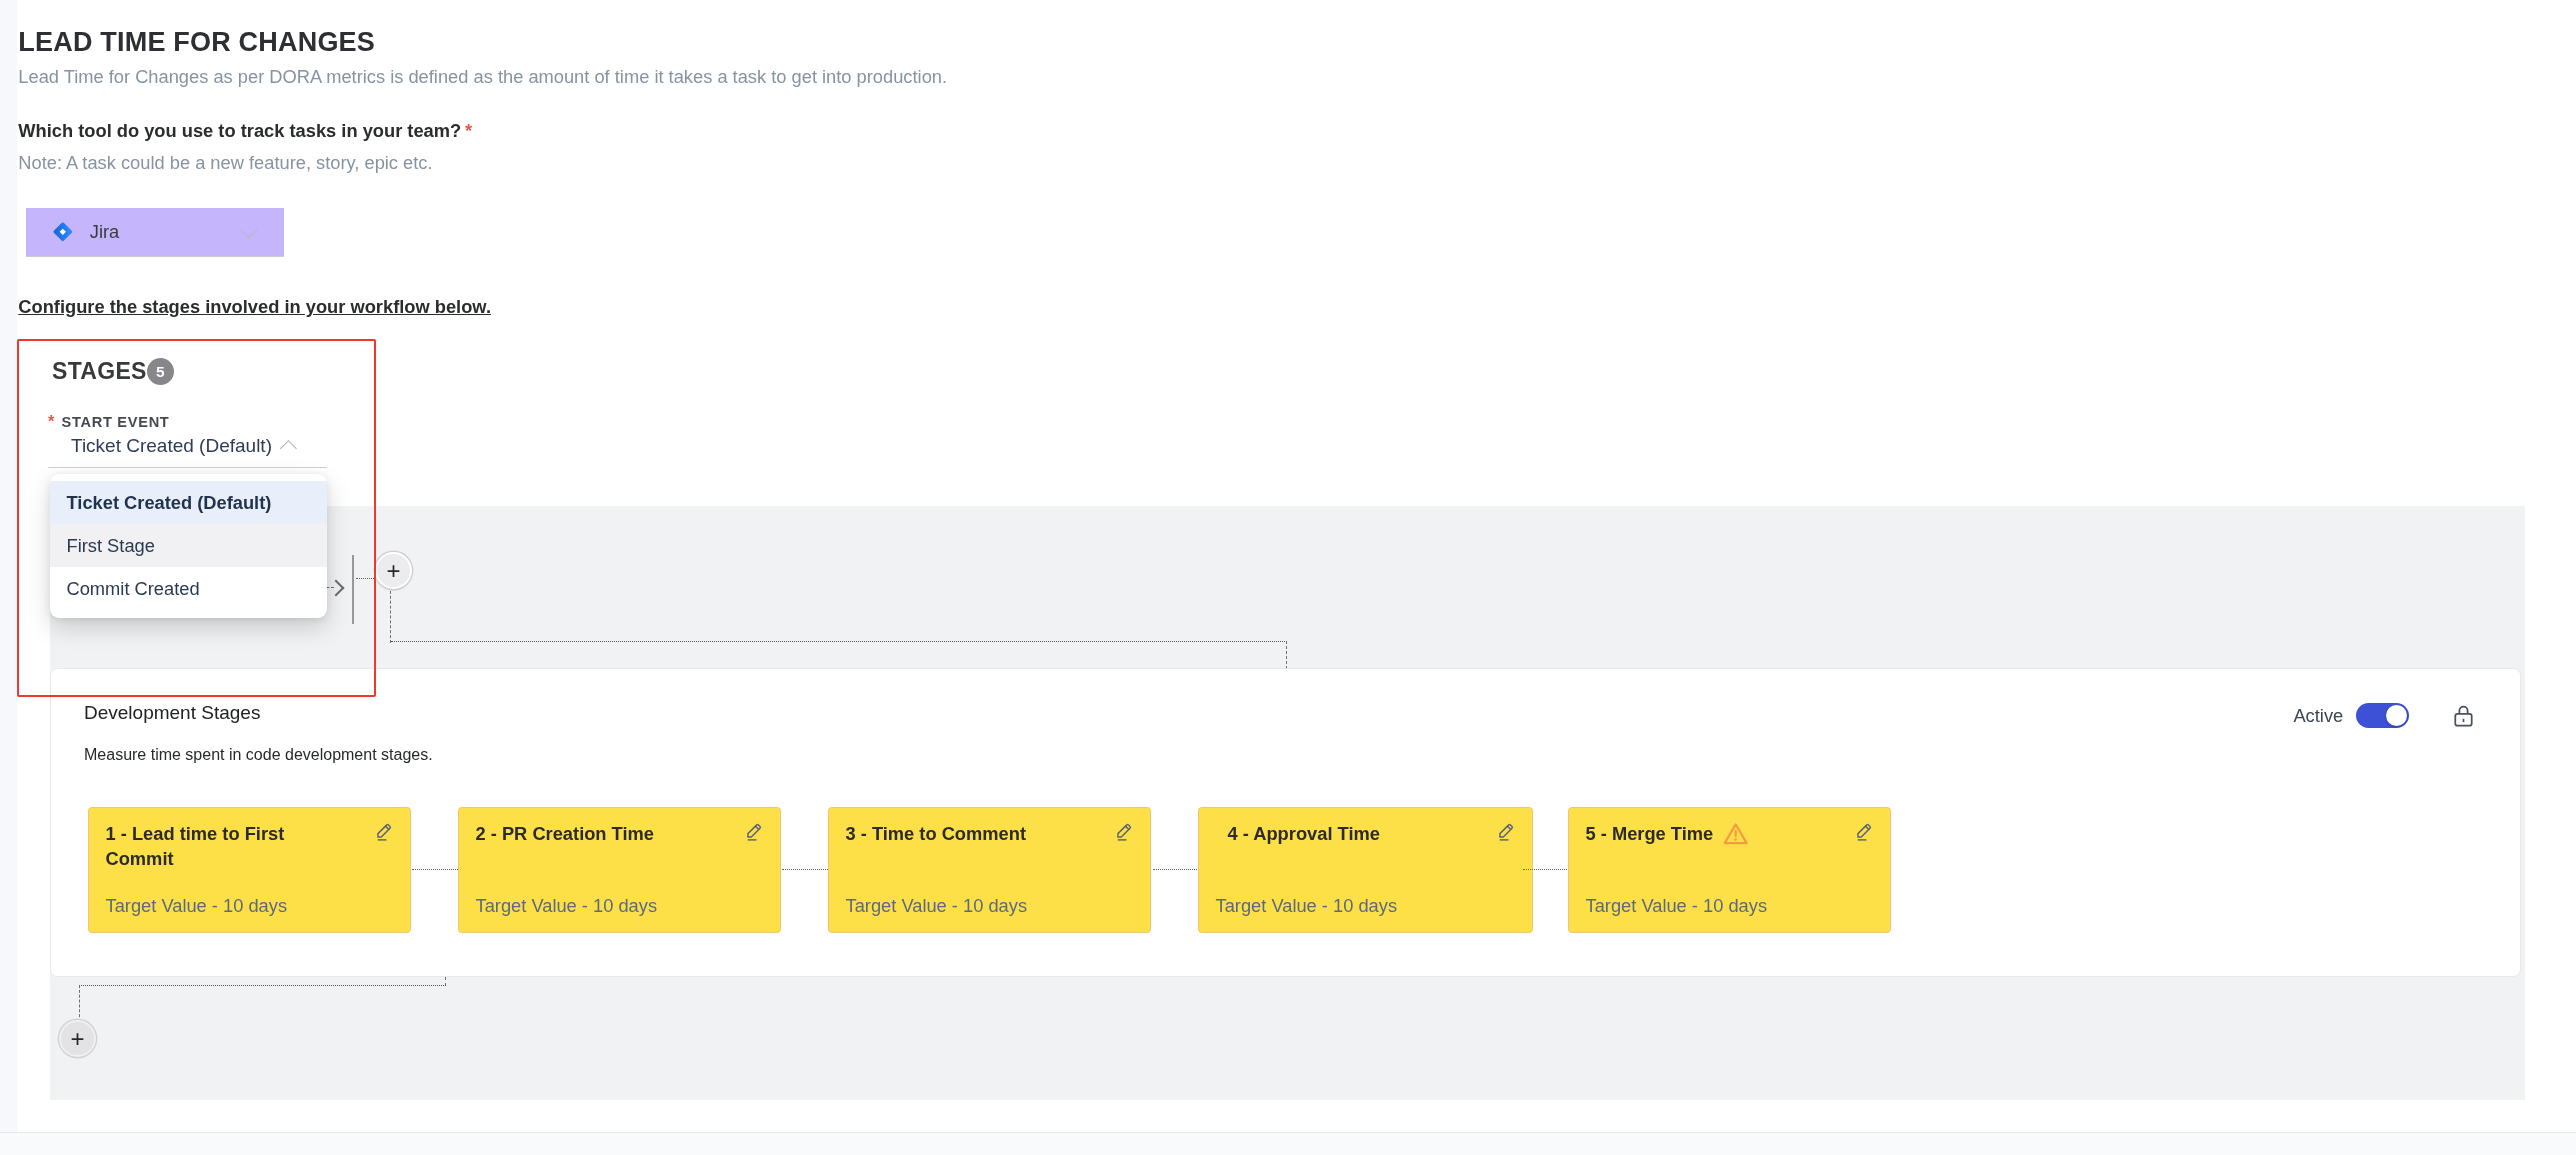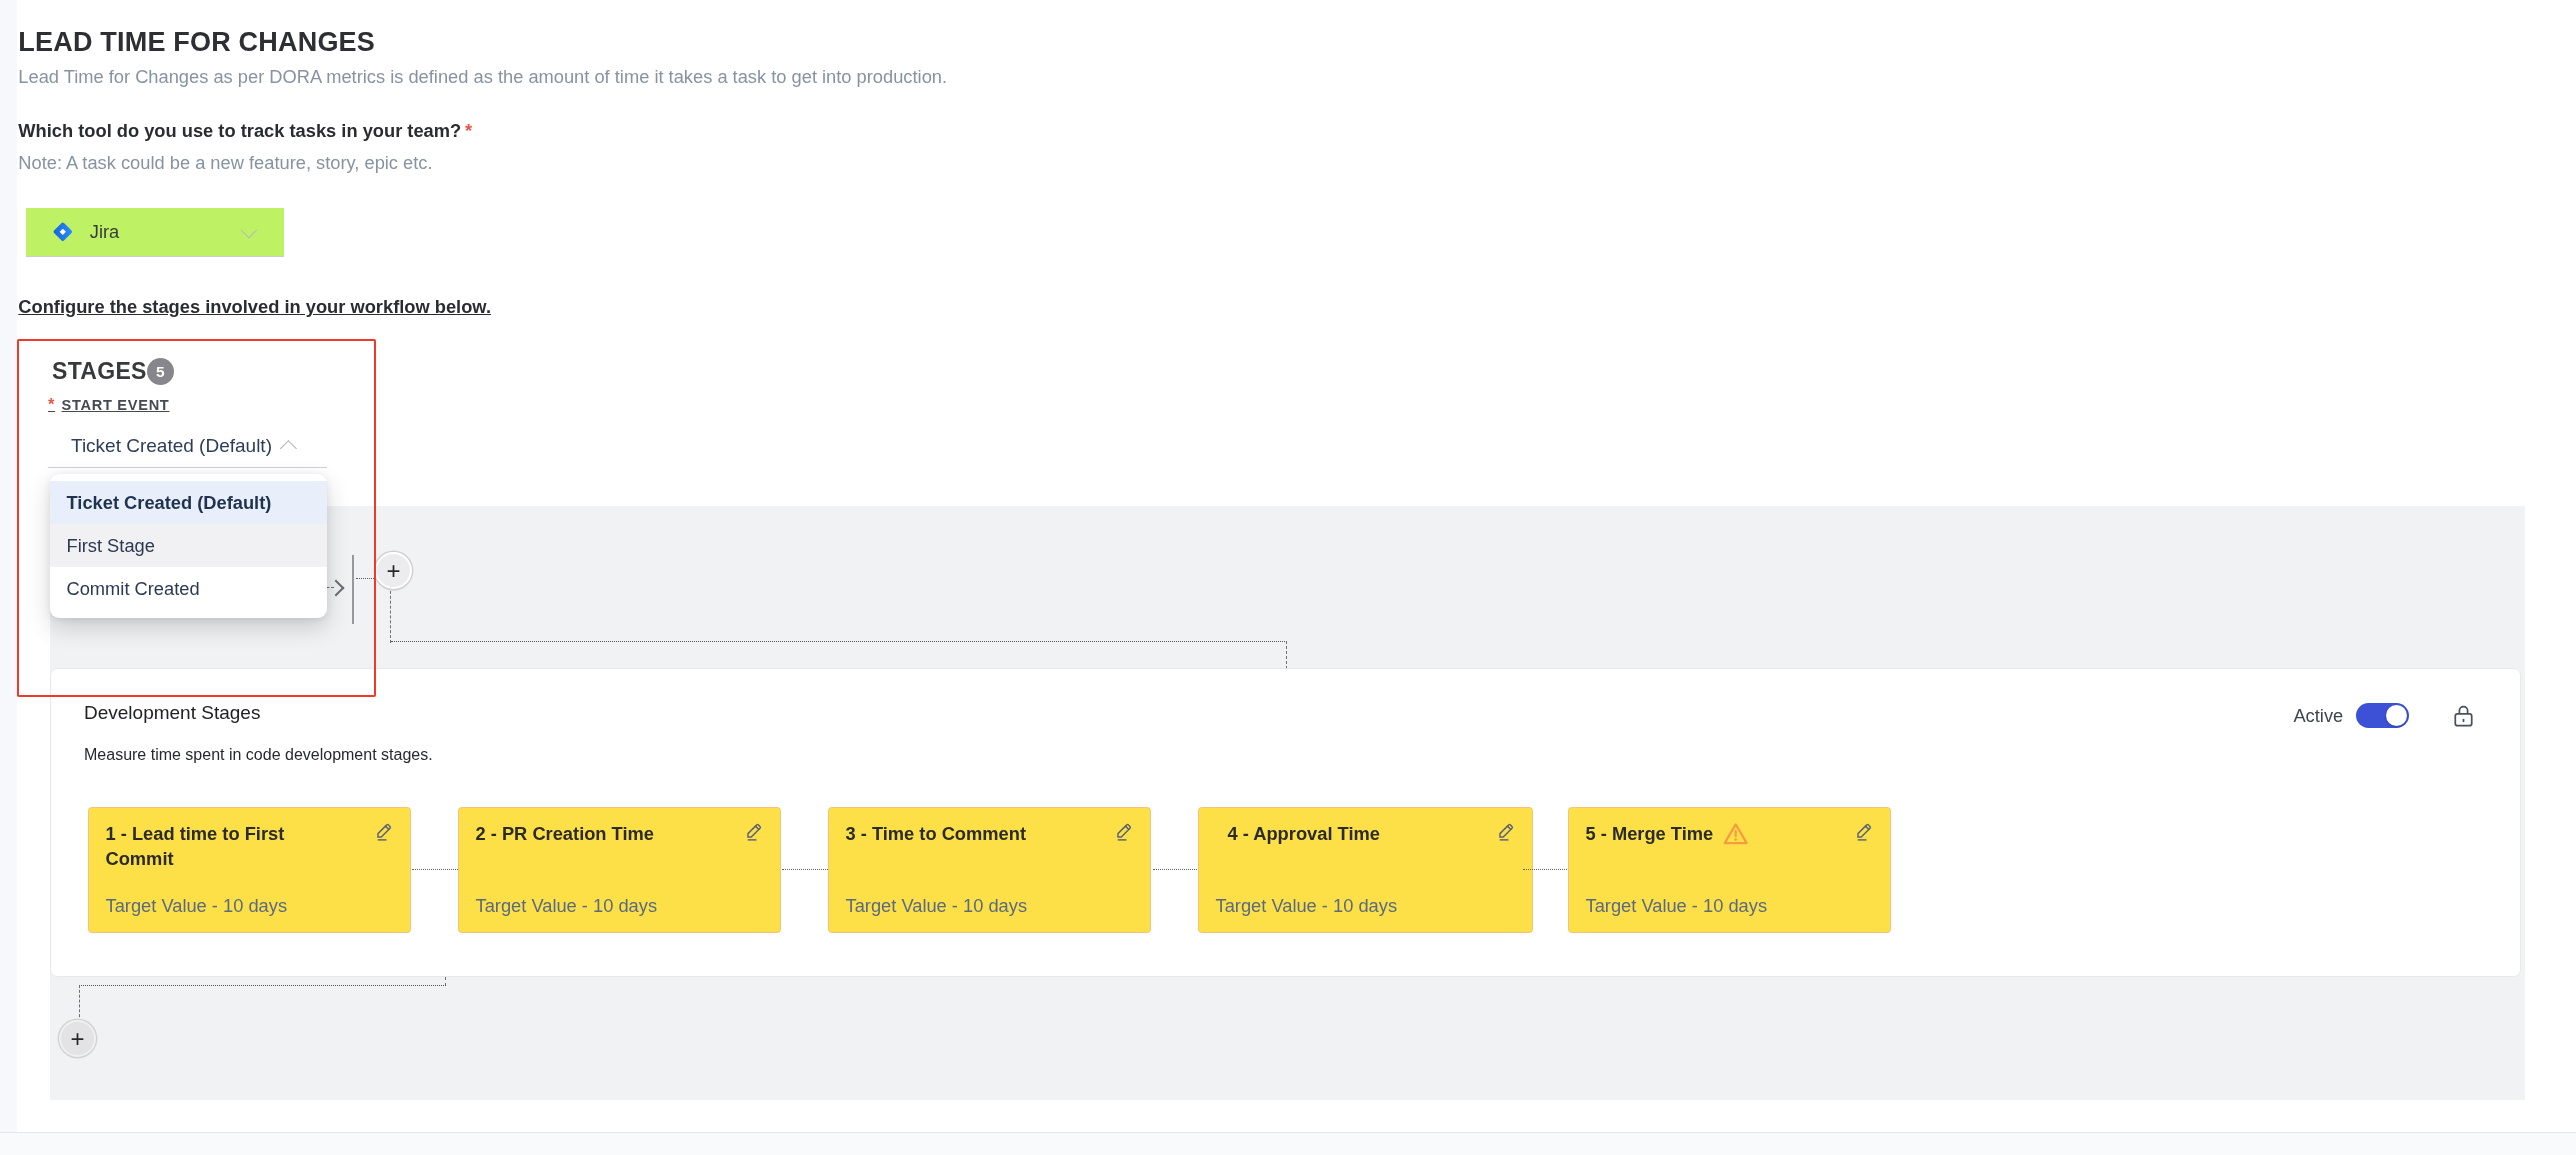--- a/index.html
+++ b/index.html
@@ -14,38 +14,38 @@
   
   .left-strip{left:0;top:0;width:16.5px;height:1132px;background:#f7f8fb;}
   .page-title{left:18.3px;top:27.4px;font-size:27px;font-weight:600;color:#2e2f32;letter-spacing:0.2px;}
   .page-subtitle{left:18.3px;top:66px;font-size:18.3px;color:#8793a3;}
   .tool-question{left:18.3px;top:120px;font-size:18.3px;font-weight:700;color:#2b2c2f;}
   .req{color:#e8564b;font-weight:700;margin-left:3.7px;}
   .tool-note{left:18.3px;top:152px;font-size:18.3px;color:#8793a3;}
 
   
   .jira-select{left:25.6px;top:208px;width:258px;height:48px;display:flex;align-items:center;
-    border-bottom:1.4px solid #c9ccd1;cursor:pointer;background:#bef264;}
+    border-bottom:1.4px solid #c9ccd1;cursor:pointer;background:#c4b5fd;}
   .jira-ic{margin-left:24px;width:25.6px;height:25.6px;display:inline-flex;}
   .jira-label{margin-left:14.6px;font-size:18.3px;color:#3a3b3d;}
   .chev-down{margin-left:auto;margin-right:31px;width:11px;height:11px;
     border-right:1.4px solid #b3b9c2;border-bottom:1.4px solid #b3b9c2;
     transform:rotate(45deg) translateY(-2.7px);}
   .configure-label{left:18.3px;top:296px;font-size:18.3px;font-weight:700;color:#2b2c2f;text-decoration:underline;}
 
   
   .canvas{left:50px;top:506px;width:2475px;height:594px;background:#f1f2f4;z-index:1;}
 
   
   .stages-title-row{left:52px;top:358px;display:flex;align-items:center;gap:0;z-index:3;}
   .stages-heading{font-size:23px;font-weight:600;color:#38393b;letter-spacing:0.3px;}
   .stages-badge{width:27.4px;height:27.4px;border-radius:50%;background:#87878b;color:#fff;
     font-size:15.5px;font-weight:600;display:flex;align-items:center;justify-content:center;}
-  .start-event-row{left:48px;top:395px;font-size:14.6px;font-weight:700;color:#454a52;
-    letter-spacing:0.7px;z-index:3;text-decoration:underline;}
+  .start-event-row{left:48px;top:412px;font-size:14.6px;font-weight:700;color:#454a52;
+    letter-spacing:0.7px;z-index:3;}
   .start-event-row .req{font-size:16.5px;margin-right:6.4px;margin-left:0;}
   .start-select{left:48px;top:424px;width:279px;height:43px;display:flex;align-items:center;
     border-bottom:1.4px solid #cdd0d4;cursor:pointer;z-index:3;background:transparent;}
   .start-select-value{margin-left:23px;font-size:19px;color:#2e3d57;}
   .chev-up{margin-left:12.8px;width:11px;height:11px;
     border-left:1.4px solid #a9afb8;border-top:1.4px solid #a9afb8;
     transform:rotate(45deg) translateY(3.7px);}
 
   
   .popup{left:50px;top:474px;width:277px;background:#fff;border-radius:9.1px;padding:7.3px 0;

